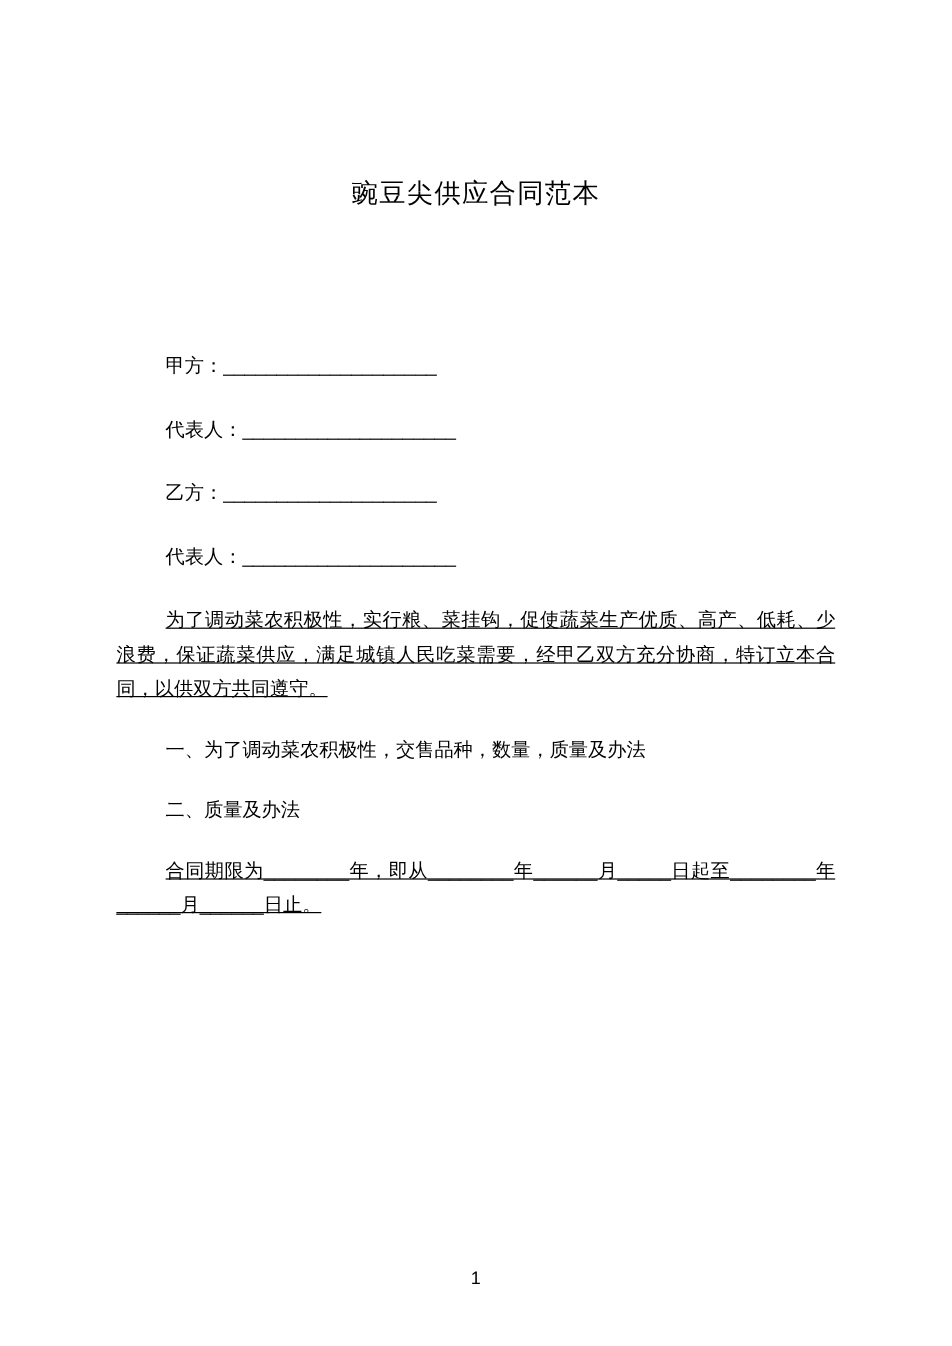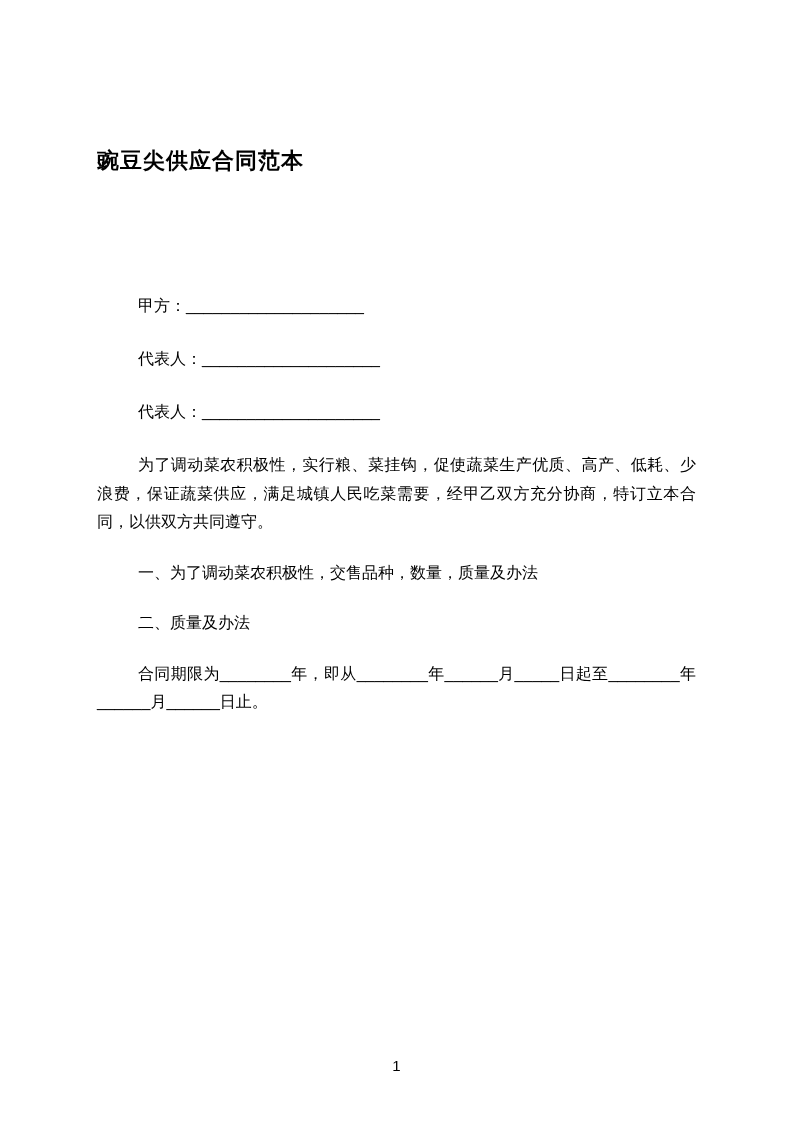--- a/index.html
+++ b/index.html
@@ -13,41 +13,42 @@
     overflow: hidden;
   }
   .page {
     position: absolute;
     inset: 0;
     padding: 146px 97px 0 97px;
     background: #ffffff;
   }
   .doc-title {
     font-size: 22px;
-    font-weight: 700;
-    text-align: left;
+    font-weight: 400;
+    text-align: center;
     letter-spacing: 1px;
     margin-bottom: 116px;
   }
   .fields { margin-bottom: 0; }
   .field {
     font-size: 16px;
     line-height: 28px;
     padding-left: 41px;
     margin-bottom: 25px;
     white-space: nowrap;
   }
   .field .blank { letter-spacing: 0; }
   .para {
     font-size: 16px;
     line-height: 28.5px;
     text-align: justify;
     text-indent: 41px;
     margin-bottom: 22px;
     word-break: break-all;
+    text-decoration: underline;
   }
   .heading {
     font-size: 16px;
     line-height: 28.5px;
     text-indent: 41px;
     margin-bottom: 22px;
   }
   .page-number {
     position: absolute;
     bottom: 48px;
@@ -61,20 +62,21 @@
 </head>
 <body>
 
 <div class="page">
 
   <h1 class="doc-title">豌豆尖供应合同范本</h1>
 
   <div class="fields">
     <p class="field"><span class="label">甲方：</span><span class="blank">____________________</span></p>
     <p class="field"><span class="label">代表人：</span><span class="blank">____________________</span></p>
+    <p class="field"><span class="label">乙方：</span><span class="blank">____________________</span></p>
     <p class="field"><span class="label">代表人：</span><span class="blank">____________________</span></p>
   </div>
 
   <p class="para">为了调动菜农积极性，实行粮、菜挂钩，促使蔬菜生产优质、高产、低耗、少浪费，保证蔬菜供应，满足城镇人民吃菜需要，经甲乙双方充分协商，特订立本合同，以供双方共同遵守。</p>
 
   <p class="heading">一、为了调动菜农积极性，交售品种，数量，质量及办法</p>
 
   <p class="heading">二、质量及办法</p>
   <p class="para">合同期限为________年，即从________年______月_____日起至________年______月______日止。</p>
 

